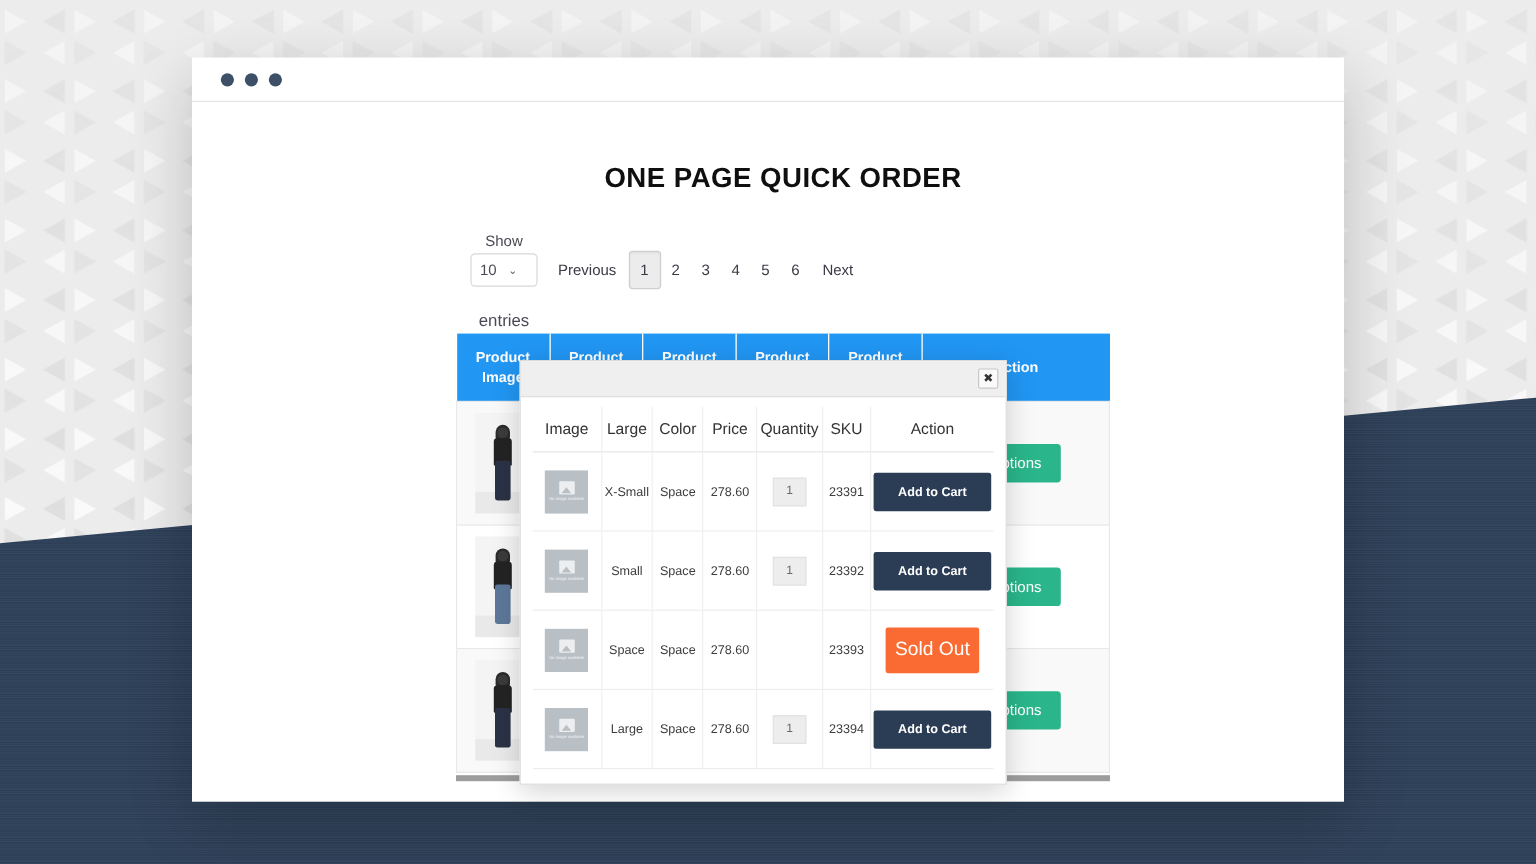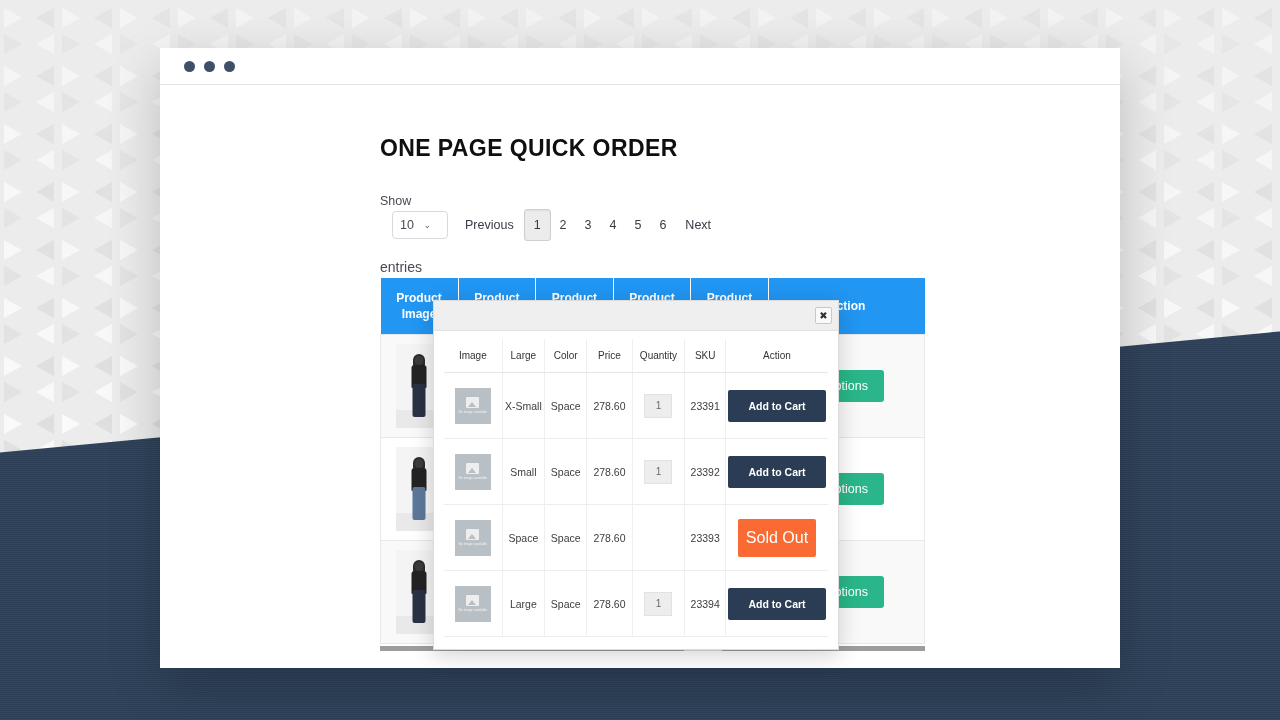--- a/index.html
+++ b/index.html
@@ -60,32 +60,33 @@
     left: 220px; top: 50px;
     width: 545px;
   }
 
   h1#title {
     font-size: 23px;
     font-weight: bold;
     letter-spacing: .4px;
     color: #0f0f0f;
     margin-bottom: 32px;
+    text-align: center;
   }
 
   
   #controls {
     position: relative;
     height: 84px;
   }
   #length-wrap {
     position: absolute; left: 0; top: 0;
     width: 80px;
     font-size: 12.5px; color: #4a4a55;
-    text-align: left;
+    text-align: center;
   }
   #length-label { display:block; margin-bottom: 3px; }
   #length-select {
     width: 56px; height: 28px;
     border: 1px solid #d8d8dd;
     border-radius: 4px;
     background: #fff;
     font-size: 12.5px;
     color: #4a4a55;
     font-family: "Liberation Sans", sans-serif;
@@ -217,21 +218,21 @@
     border-radius: 2px;
     font-size: 10px;
     color: #333;
     display: flex; align-items: center; justify-content: center;
     cursor: pointer;
     line-height: 1;
   }
   #modal-body { padding: 8px 10px 12px 10px; }
   #modal-table { width: 100%; border-collapse: collapse; }
   #modal-table th {
-    font-size: 10px;
+    font-size: 13px;
     font-weight: normal;
     color: #333;
     padding: 11px 2px;
     text-align: center;
     border: 1px solid #ececec;
     border-top: none;
     border-left: none; border-right: none;
     border-bottom: 1px solid #e6e6e6;
   }
   #modal-table td {

